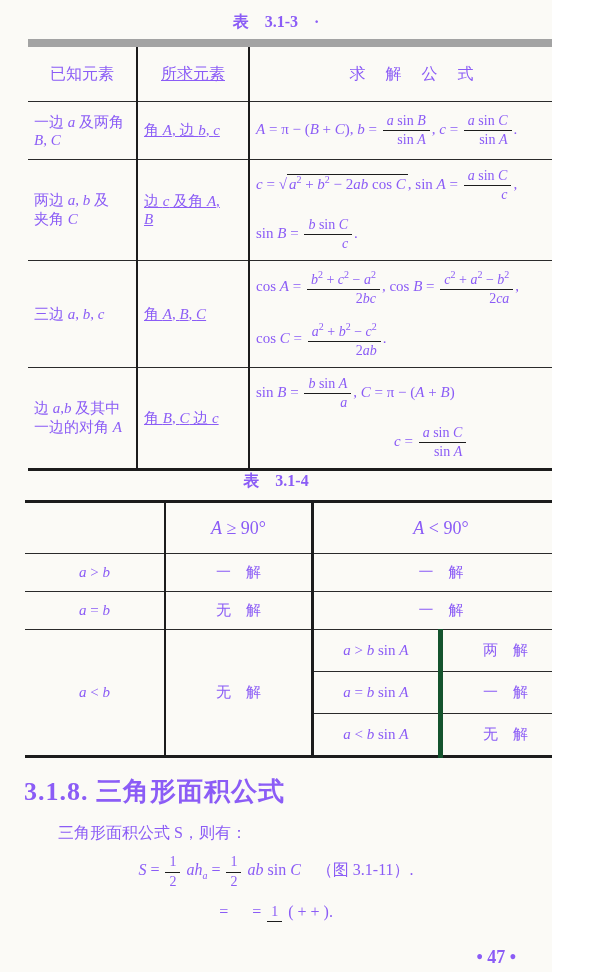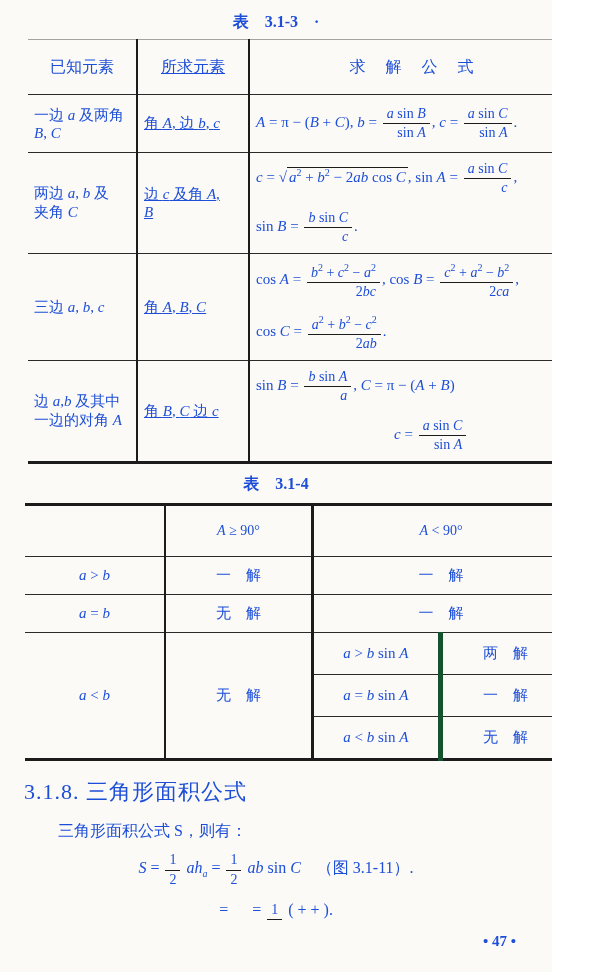--- a/index.html
+++ b/index.html
@@ -1,32 +1,32 @@
 <!DOCTYPE html>
 <html><head>
 <meta charset="utf-8">
 <style>
   html,body{margin:0;padding:0;}
   .page{
-    width:552px;height:972px;background:#fbfaf6;color:#1d4ed8;
+    width:552px;height:972px;background:#fbfaf6;color:#8b5cf6;
     font-family:"Liberation Serif","DejaVu Serif",serif;
     position:relative;overflow:hidden;
   }
   
   .tcap{text-align:center;font-weight:bold;font-size:16px;}
   .cap1{padding-top:12px;}
-  .cap2{margin-top:10px;}
+  .cap2{}
   
   table{border-collapse:collapse;table-layout:fixed;}
   td{padding:2px 6px;vertical-align:middle;font-size:15px;}
   i{font-style:italic;}
   sup{font-size:10px;}
   sub{font-size:10px;}
   
-  .t1{margin:6px 0 0 28px;width:547px;border-top:1px solid #a3a3a3;border-bottom:3px solid #1c1c1c;}
+  .t1{margin:6px 0 0 28px;width:547px;border-top:8px solid #a3a3a3;border-bottom:3px solid #1c1c1c;}
   .t1 td{border-top:1px solid #2a2a2a;}
   .t1 tr:first-child td{border-top:none;}
   .t1 .c1{width:96px;}
   .t1 .c2{width:98px;border-left:2px solid #1c1c1c;border-right:2px solid #1c1c1c;text-decoration:underline;}
   .t1 .c3{}
   .t1 .hd td{text-align:center;font-size:16px;height:50px;}
   .t1 .hd .c3{letter-spacing:2px;}
   .fl{margin:6px 0;white-space:nowrap;}
   .fl2{margin-top:14px;}
   .ind{margin-left:138px;}
@@ -39,29 +39,29 @@
   
   .note{margin:12px 26px 0;font-size:16px;line-height:1.8;text-indent:2em;text-align:justify;}
   
   .t2{margin:8px 0 0 25px;width:543px;border-top:3px solid #1c1c1c;border-bottom:3px solid #1c1c1c;}
   .t2 td{border-top:1px solid #2a2a2a;text-align:center;font-size:15px;}
   .t2 tr:first-child td{border-top:none;}
   .t2 .k1{width:127px;text-align:center;}
   .t2 .k2{width:133px;border-left:2px solid #1c1c1c;border-right:3px solid #1c1c1c;}
   .t2 .k3{width:147px;}
   .t2 .k4{width:136px;border-left:5px solid #14532d;}
-  .t2 .hrow td{height:46px;font-size:14px;margin-left:21px;}
+  .t2 .hrow td{height:46px;font-size:18px;margin-left:21px;}
   .t2 .r td{height:33px;}
   .t2 .sr td{height:37px;}
   
-  .sec{margin:16px 0 0 24px;font-size:22px;font-weight:normal;letter-spacing:1px;}
+  .sec{margin:16px 0 0 24px;font-size:26px;font-weight:bold;letter-spacing:1px;}
   .lead{margin:14px 0 0 58px;font-size:16px;}
   .fA{margin-top:10px;text-align:center;font-size:16px;}
   .fB{margin-top:12px;text-align:center;font-size:16px;}
-  .pageno{position:absolute;right:36px;bottom:22px;font-weight:bold;font-size:15px;}
+  .pageno{position:absolute;right:36px;bottom:4px;font-weight:bold;font-size:18px;}
 </style>
 </head>
 <body>
 
 <div class="page">
 
   <div class="tcap cap1">表　3.1-3　·</div>
 
   <table class="t1">
     <tbody>

